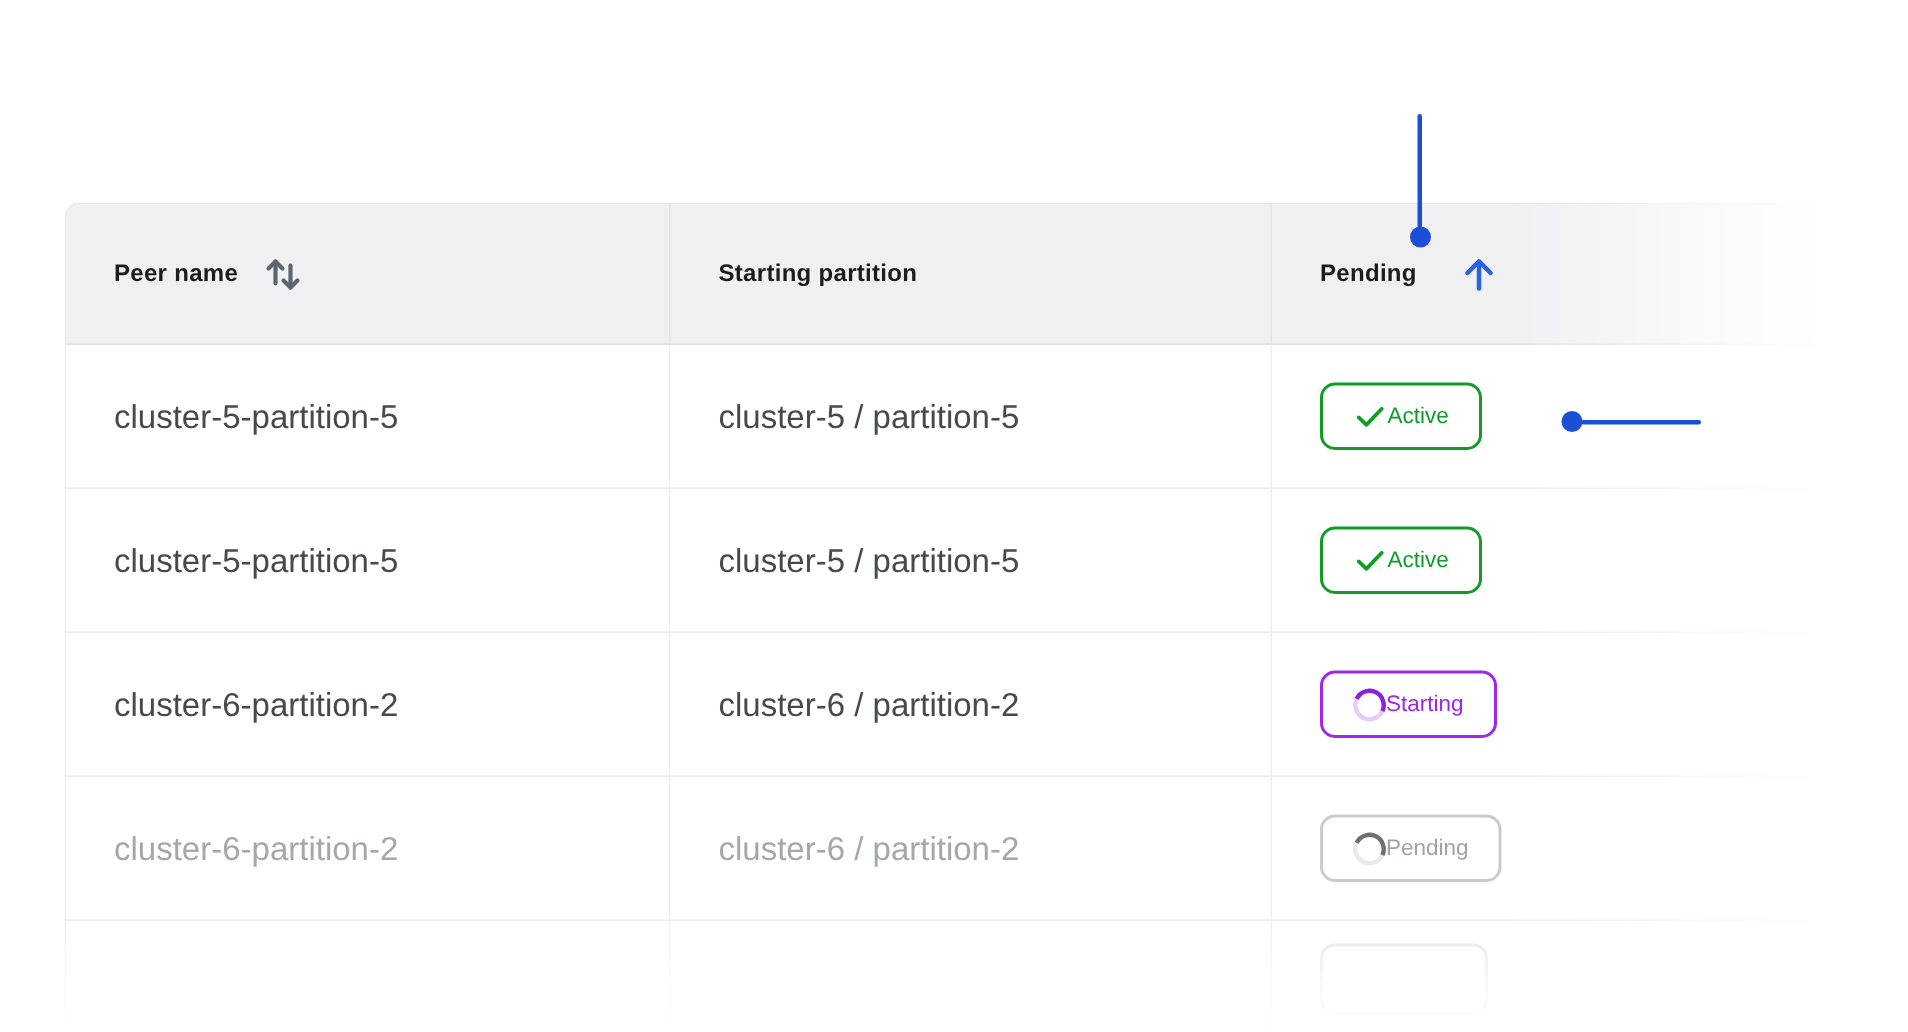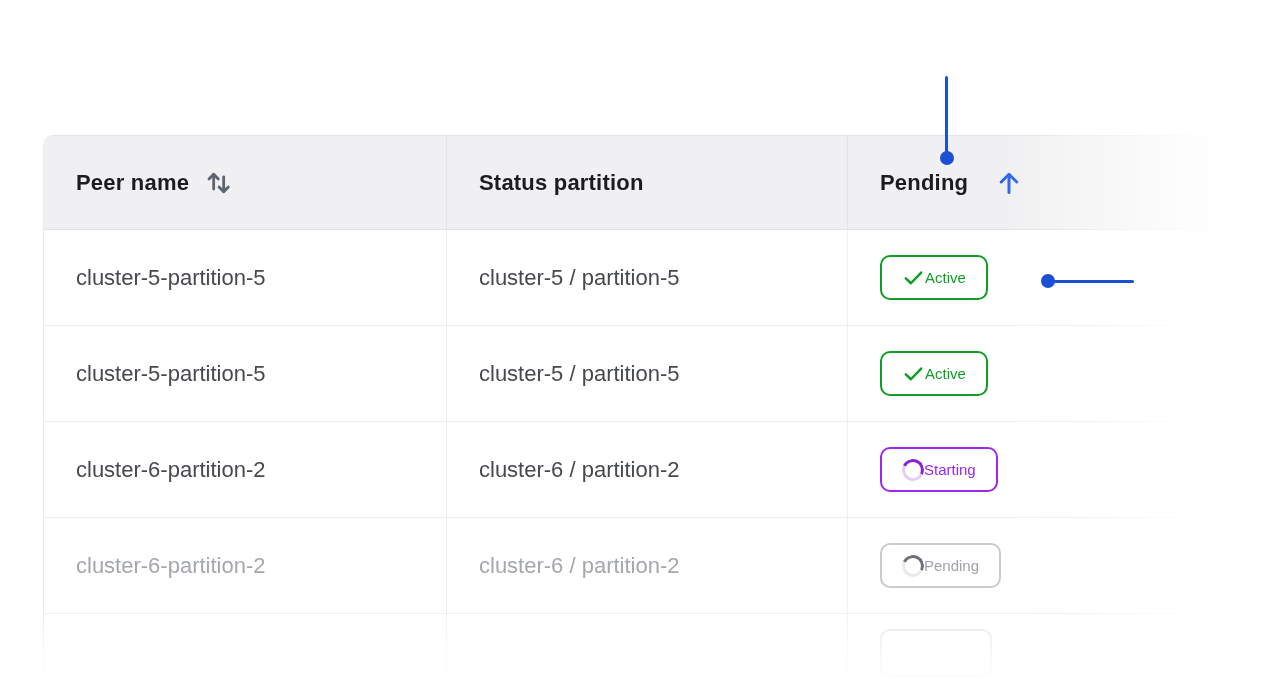--- a/index.html
+++ b/index.html
@@ -38,21 +38,21 @@
   .tr.ghost{height:78px;border-bottom:none;}
   .th,.td{
     display:flex;align-items:center;padding-left:32px;
   }
   .col1{width:403px;}
   .col2{width:401px;}
   .col3{flex:1;}
   .th.col1,.td.col1{border-right:1px solid #e3e3e7;}
   .th.col2,.td.col2{border-right:1px solid #e3e3e7;}
   .td.col1,.td.col2{border-right-color:#efeff2;}
-  .th{font-size:22px;font-weight:700;color:#1a1c1f;letter-spacing:.2px;}
+  .th{font-size:16px;font-weight:700;color:#1a1c1f;letter-spacing:.2px;}
   .td{font-size:22px;color:#46494d;}
   .tr.muted .td{color:#a4a7ab;}
   .hdr-label{margin-right:14px;}
   .sort-icon{display:inline-flex;align-items:center;}
 
   
   .badge{
     display:inline-flex;align-items:center;gap:0;
     height:45px;padding:12px 20px;border-radius:10px;
     border:2px solid currentColor;background:#fff;
@@ -115,21 +115,21 @@
         <span class="sort-icon">
           <svg width="32" height="32" viewBox="0 0 24 24" fill="none" stroke="#5d6470" stroke-width="2.1" stroke-linecap="round" stroke-linejoin="round">
             <path d="M8 16.5 V5.5"></path>
               <path d="M4.5 9 L8 5.5 L11.5 9"></path>
             <path d="M15.5 7.5 V18.5"></path>
               <path d="M12 15 L15.5 18.5 L19 15"></path>
           </svg>
         </span>
       </div>
       <div class="th col2">
-        <span class="hdr-label">Status partition</span>
+        <span class="hdr-label">Starting partition</span>
       </div>
       <div class="th col3">
         <span class="hdr-label">Pending</span>
         <span class="sort-icon" style="margin-left:12px;">
           <svg width="30" height="30" viewBox="0 0 24 24" fill="none" stroke="#2962ea" stroke-width="2.4" stroke-linecap="round" stroke-linejoin="round">
             <path d="M12 19.5 V5.5"></path>
               <path d="M5.8 11.2 L12 5 L18.2 11.2"></path>
           </svg>
         </span>
       </div>

